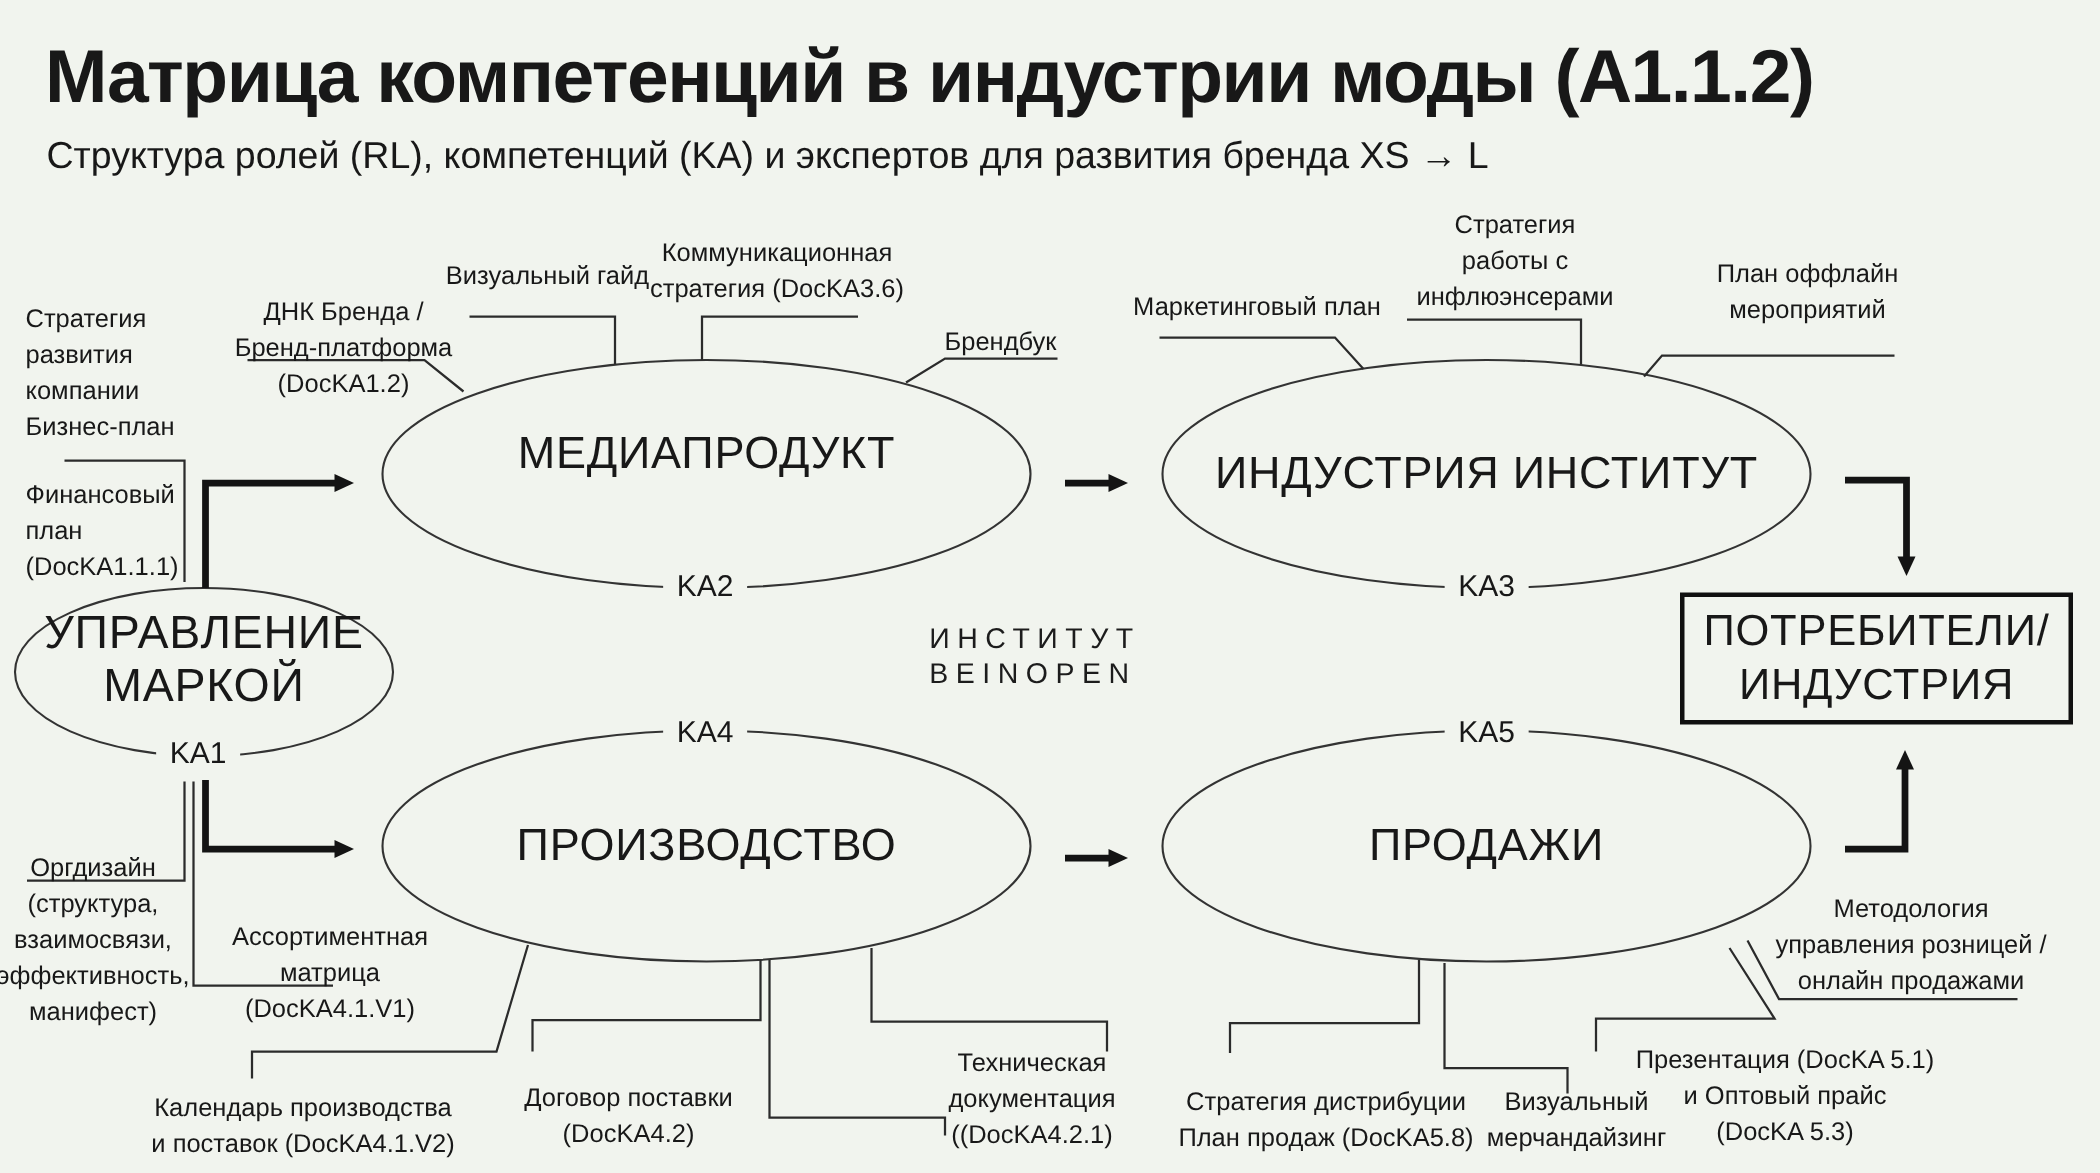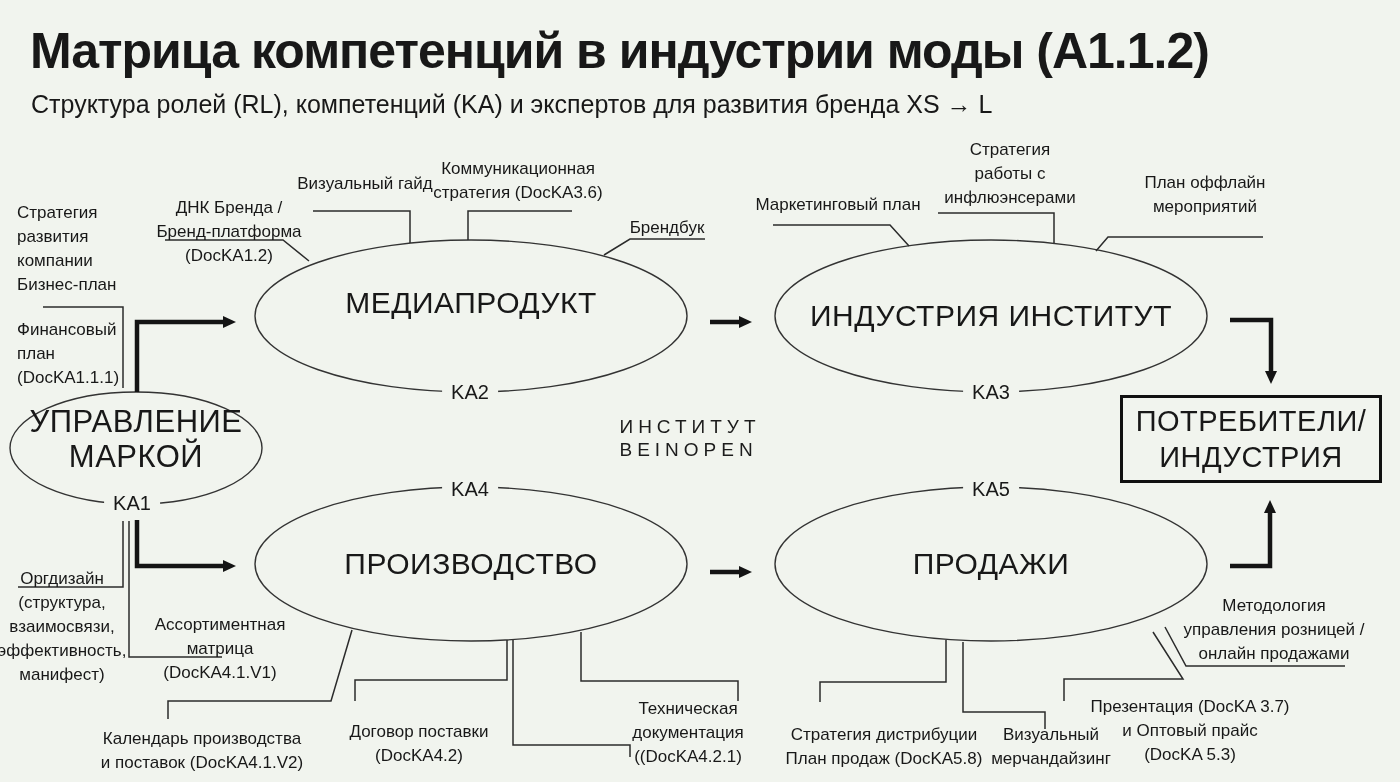--- a/index.html
+++ b/index.html
@@ -156,21 +156,21 @@
     <div>мероприятий</div>
   </div>
 
   <div class="ann" style="left:1274px;top:594px">
     <div>Методология</div>
     <div>управления розницей /</div>
     <div>онлайн продажами</div>
   </div>
 
   <div class="ann" style="left:1190px;top:695px">
-    <div>Презентация (DocKA 3.7)</div>
+    <div>Презентация (DocKA 5.1)</div>
     <div>и Оптовый прайс</div>
     <div>(DocKA 5.3)</div>
   </div>
 
   <div class="ann" style="left:1051px;top:723px">
     <div>Визуальный</div>
     <div>мерчандайзинг</div>
   </div>
 
   <div class="ann" style="left:884px;top:723px">

